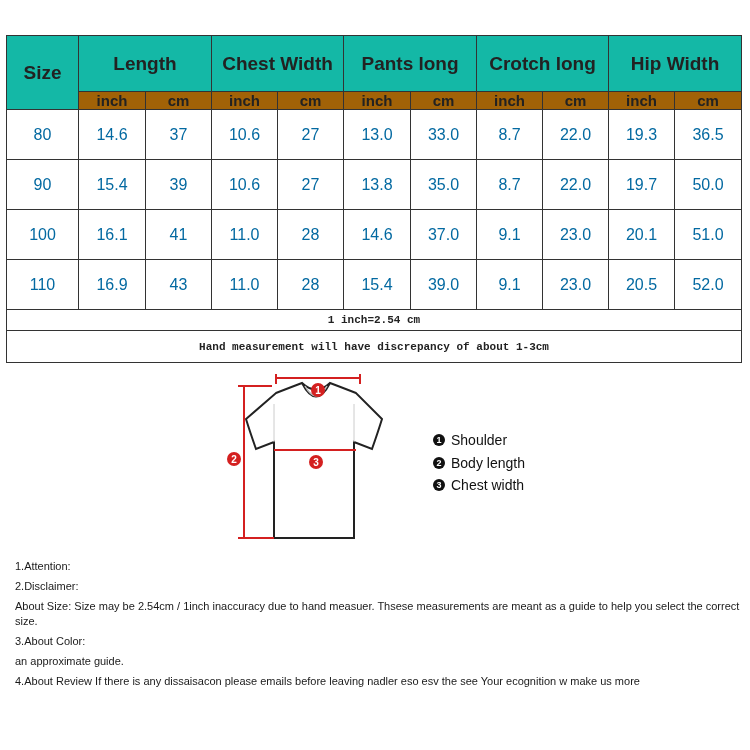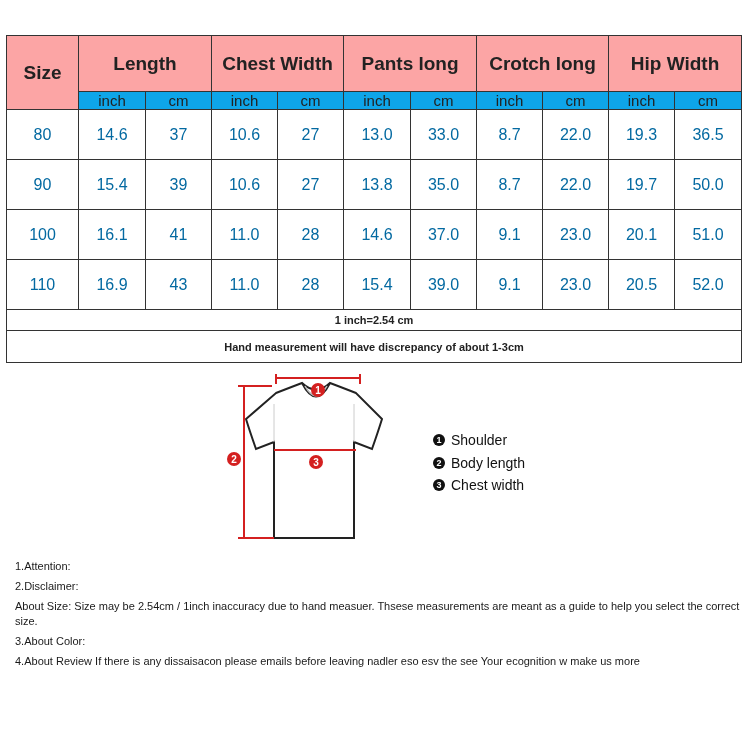--- a/index.html
+++ b/index.html
@@ -1,22 +1,22 @@
 <!DOCTYPE html>
 <html><head>
 <meta charset="utf-8">
 <style>
   html, body { margin:0; padding:0; background:#ffffff; }
   body { width:750px; height:750px; position:relative; overflow:hidden; font-family:"Liberation Sans", sans-serif; color:#1a1a1a; }
   .size-table { position:absolute; left:6px; top:35px; width:735px; border-collapse:collapse; table-layout:fixed; }
   .size-table td { border:1.5px solid #333; text-align:center; padding:0; font-family:"Liberation Sans", sans-serif; }
-  .hdr td { background:#fca5a5; height:55px; font-weight:bold; font-size:19px; color:#222; }
-  .units td { background:#0ea5e9; height:17px; font-size:15px; line-height:15px; color:#222; }
+  .hdr td { background:#14b8a6; height:55px; font-weight:bold; font-size:19px; color:#222; }
+  .units td { background:#a16207; height:17px; font-size:15px; line-height:15px; color:#222;font-weight:bold; }
   .data td { height:49px; font-size:16px; color:#0369a1; }
-  .note td { font-family:Liberation Sans, sans-serif; font-size:11px; font-weight:bold; color:#222;margin-top:20px; }
+  .note td { font-family:Liberation Mono, monospace; font-size:11px; font-weight:bold; color:#222;margin-top:20px; }
   .note1 td { height:20px; }
   .note2 td { height:31px; }
   .diagram { position:absolute; left:224px; top:374px; width:160px; height:168px; }
   .legend { position:absolute; left:433px; top:429px; font-size:14px; color:#111; }
   .legend .li { height:22.5px; display:flex; align-items:center; }
   .legend .num { display:inline-block; width:12px; height:12px; border-radius:50%; background:#111; color:#fff; font-size:9px; line-height:12px; text-align:center; font-weight:bold; margin-right:6px; }
   .notes { position:absolute; left:10px; top:554px; width:740px; font-size:11px; line-height:15px; color:#1a1a1a; }
   .notes .sec { margin-bottom:5px; }
   .notes p { margin:5px; }
 </style>
@@ -171,17 +171,18 @@
 <div class="notes">
   <div class="sec">
     <p>1.Attention:</p>
   </div>
   <div class="sec">
     <p>2.Disclaimer:</p>
     <p>About Size: Size may be 2.54cm / 1inch inaccuracy due to hand measuer. Thsese measurements are meant as a guide to help you select the correct size.</p>
   </div>
   <div class="sec">
     <p>3.About Color:</p>
+    <p>an approximate guide.</p>
   </div>
   <div class="sec">
     <p>4.About Review If there is any dissaisacon please emails before leaving nadler eso esv the see Your ecognition w make us more</p>
   </div>
 </div>
 
 </body></html>

